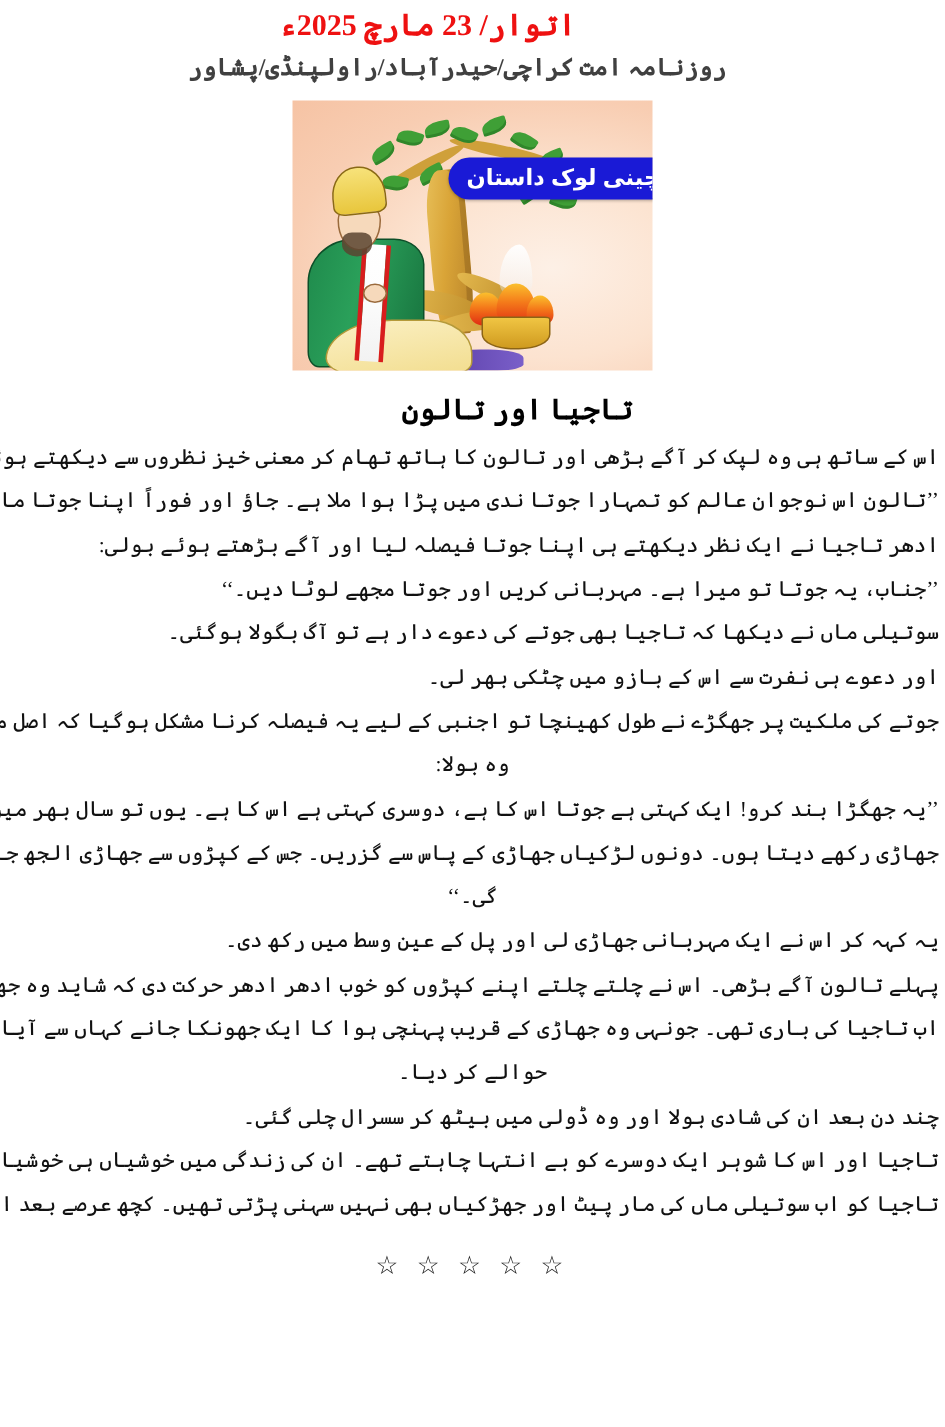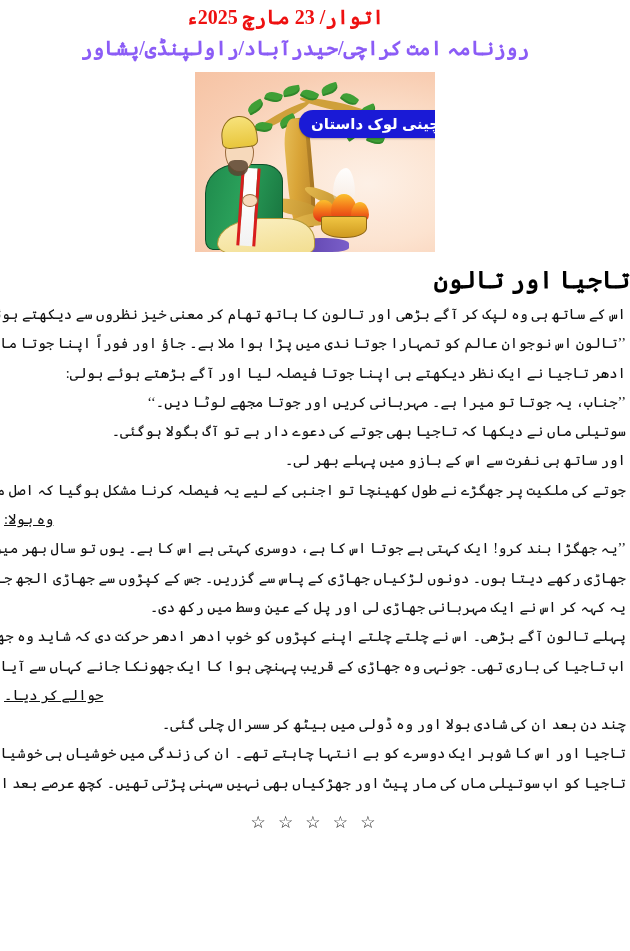--- a/index.html
+++ b/index.html
@@ -32,22 +32,22 @@
     font-weight: bold;
     text-align: center;
     padding-top: 6px;
     padding-left: 10px;
     padding-right: 70px;
     direction: rtl;
     letter-spacing: 0.5px;
     line-height: 1.1;
   }
   .masthead-pub {
-    color: #8b5cf6;
-    font-size: 20px;
+    color: #404040;
+    font-size: 16px;
     font-weight: 600;
     text-align: center;
     padding-top: 8px;
     padding-right: 20px;
     direction: rtl;
     line-height: 1.2;
   }
 
   
   .figure-wrap {
@@ -207,22 +207,23 @@
     border-radius: 14px;
     direction: rtl;
     white-space: nowrap;
     line-height: 1.15;
     box-shadow: 0 1px 2px rgba(0,0,0,.25);
   }
 
   
   .story-title {
     margin-top: 14px;
-    font-family: Liberation Sans, sans-serif;
-    font-size: 24px;
+    text-align: center;
+    font-family: Liberation Serif, serif;
+    font-size: 19px;
     font-weight: bold;
     color: #000;
     direction: rtl;
     padding-left: 60px;
   }
 
   
   .body-text {
     direction: rtl;
     text-align: justify;
@@ -234,21 +235,21 @@
   .body-text p {
     margin: 0;
     padding: 0;
   }
   .ln {
     display: block;
     white-space: nowrap;
   }
   .ln.full   { text-align: justify; text-align-last: justify; }
   .ln.right  { text-align: right; }
-  .ln.left   { text-align: left; text-decoration: underline; }
+  .ln.left   { text-align: center; }
 
   .stars {
     text-align: center;
     margin-top: 14px;
     font-size: 17px;
     letter-spacing: 4px;
     color: #222;
   }
 </style>
 </head>
@@ -306,25 +307,26 @@
 
   <div class="story-title">تاجیا اور تالون</div>
 
   <div class="body-text">
     <p>
       <span class="ln full">اس کے ساتھ ہی وہ لپک کر آگے بڑھی اور تالون کا ہاتھ تھام کر معنی خیز نظروں سے دیکھتے ہوئے بولی:</span>
       <span class="ln right">’’تالون اس نوجوان عالم کو تمہارا جوتا ندی میں پڑا ہوا ملا ہے۔ جاؤ اور فوراً اپنا جوتا مانگو اس سے۔‘‘</span>
       <span class="ln right">ادھر تاجیا نے ایک نظر دیکھتے ہی اپنا جوتا فیصلہ لیا اور آگے بڑھتے ہوئے بولی:</span>
       <span class="ln right">’’جناب، یہ جوتا تو میرا ہے۔ مہربانی کریں اور جوتا مجھے لوٹا دیں۔‘‘</span>
       <span class="ln right">سوتیلی ماں نے دیکھا کہ تاجیا بھی جوتے کی دعوے دار ہے تو آگ بگولا ہوگئی۔</span>
-      <span class="ln right">اور ساتھ ہی نفرت سے اس کے بازو میں پہلے بھر لی۔</span>
+      <span class="ln right">اور دعوے ہی نفرت سے اس کے بازو میں چٹکی بھر لی۔</span>
       <span class="ln full">جوتے کی ملکیت پر جھگڑے نے طول کھینچا تو اجنبی کے لیے یہ فیصلہ کرنا مشکل ہوگیا کہ اصل مالک کون تھی؟ سوچتے سوچتے اسے ایک ترکیب سوجھی اور</span>
       <span class="ln left">وہ بولا:</span>
       <span class="ln full">’’یہ جھگڑا بند کرو! ایک کہتی ہے جوتا اس کا ہے، دوسری کہتی ہے اس کا ہے۔ یوں تو سال بھر میں بھی جھگڑا طے نہیں ہو سکے گا۔ میں پل کے بیچوں بیچ ایک</span>
       <span class="ln full">جھاڑی رکھے دیتا ہوں۔ دونوں لڑکیاں جھاڑی کے پاس سے گزریں۔ جس کے کپڑوں سے جھاڑی الجھ جائے گی، وہی جوتے کی اصل مالک ٹھہرے</span>
+      <span class="ln left">گی۔‘‘</span>
       <span class="ln right">یہ کہہ کر اس نے ایک مہربانی جھاڑی لی اور پل کے عین وسط میں رکھ دی۔</span>
       <span class="ln full">پہلے تالون آگے بڑھی۔ اس نے چلتے چلتے اپنے کپڑوں کو خوب ادھر ادھر حرکت دی کہ شاید وہ جھاڑی میں الجھ جائیں لیکن کوئی نتیجہ نہ نکلا۔</span>
       <span class="ln full">اب تاجیا کی باری تھی۔ جونہی وہ جھاڑی کے قریب پہنچی ہوا کا ایک جھونکا جانے کہاں سے آیا اور اس کا لبادہ جھاڑی میں الجھ گیا۔ اجنبی نے جوتا اس کے</span>
       <span class="ln left">حوالے کر دیا۔</span>
       <span class="ln right">چند دن بعد ان کی شادی بولا اور وہ ڈولی میں بیٹھ کر سسرال چلی گئی۔</span>
       <span class="ln right">تاجیا اور اس کا شوہر ایک دوسرے کو بے انتہا چاہتے تھے۔ ان کی زندگی میں خوشیاں ہی خوشیاں تھیں۔</span>
       <span class="ln right">تاجیا کو اب سوتیلی ماں کی مار پیٹ اور جھڑکیاں بھی نہیں سہنی پڑتی تھیں۔ کچھ عرصے بعد اس کے ہاں بیٹا پیدا ہوا۔ (جاری ہے )</span>
     </p>
   </div>
 

